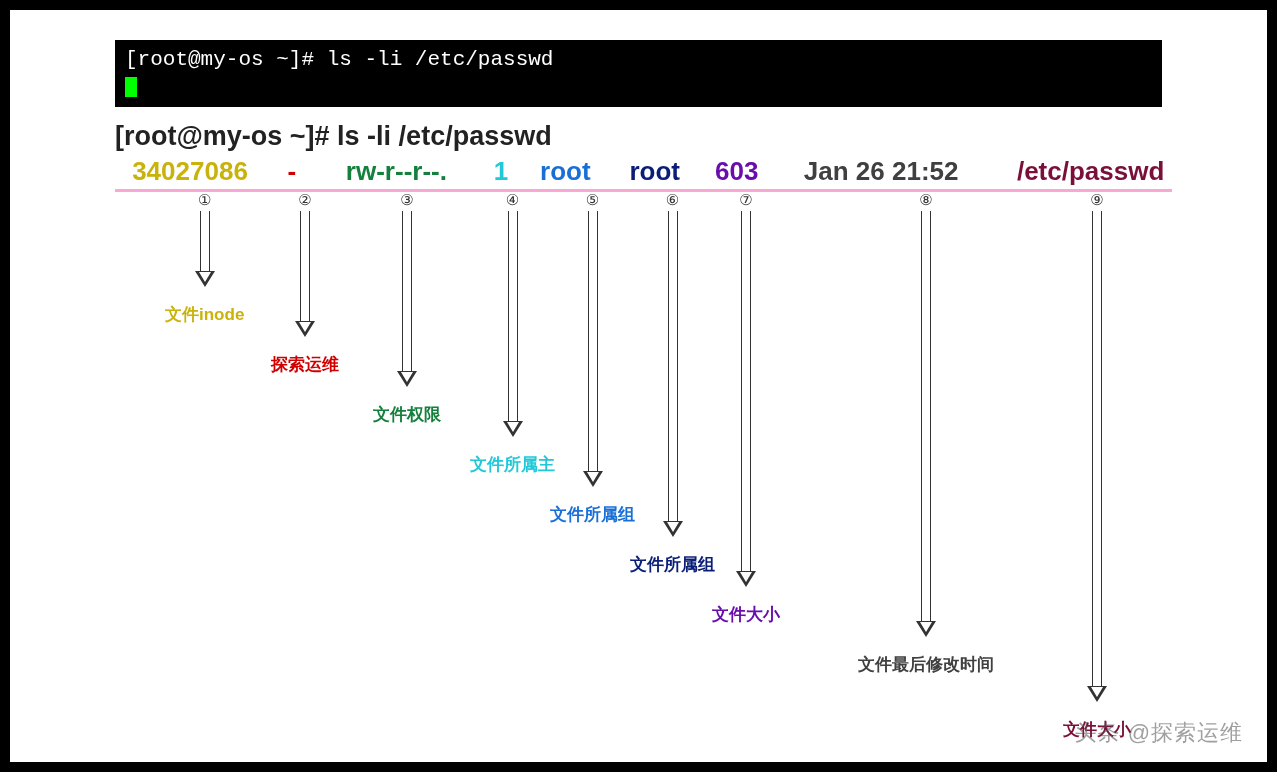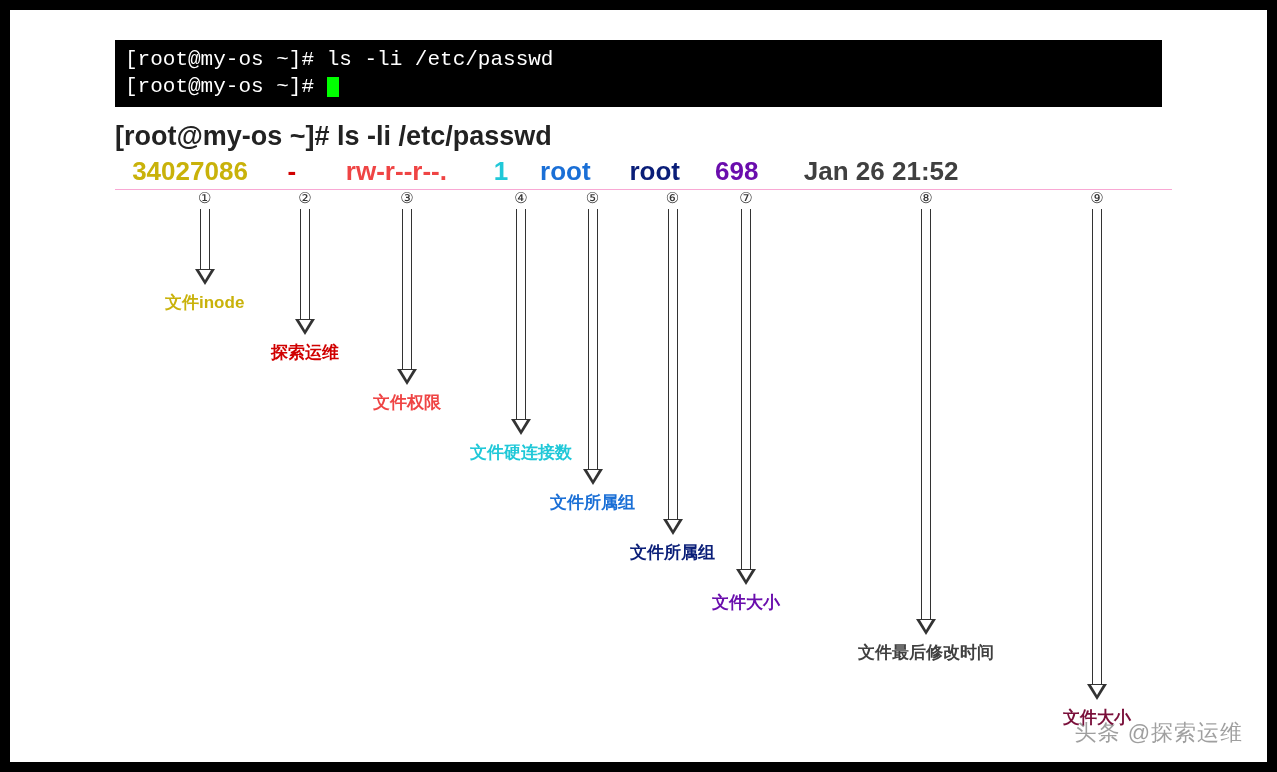--- a/index.html
+++ b/index.html
@@ -38,21 +38,21 @@
     font-family: "Microsoft YaHei", sans-serif;
     font-size: 27px;
     font-weight: 700;
     color: #222;
   }
   .colored-line {
     margin: 4px 95px 0 105px;
     font-size: 26px;
     font-weight: 700;
     font-family: "Microsoft YaHei", Consolas, sans-serif;
-    border-bottom: 1px solid #f9a8d4;
+    border-bottom: 3px solid #f9a8d4;
     padding-bottom: 2px;
     display: flex;
     align-items: baseline;
   }
   .colored-line span {
     display: inline-block;
     text-align: center;
     border-right: 0;
   }
   .fields-row {
@@ -94,74 +94,75 @@
     left: -6px;
     width: 0;
     height: 0;
     border-left: 6px solid transparent;
     border-right: 6px solid transparent;
     border-top: 10px solid #fff;
   }
   .label {
     font-size: 17px;
     font-weight: 700;
-    margin-top: 6px;
+    margin-top: 16px;
     white-space: nowrap;
   }
   .watermark {
     position: absolute;
     right: 24px;
     bottom: 14px;
     font-size: 22px;
     color: rgba(80,80,80,0.55);
     font-weight: 500;
     letter-spacing: 1px;
   }
   
   .c1 { color: #c9b20a; }
   .c2 { color: #d00000; }
-  .c3 { color: #ef4444; }
+  .c3 { color: #15803d; }
   .c4 { color: #20c8d8; }
   .c5 { color: #1a6fd6; }
   .c6 { color: #0a1e78; }
   .c7 { color: #6a0dad; }
   .c8 { color: #404040; }
   .c9 { color: #7a0f3a; }
 </style>
 </head>
 <body>
 
 <div class="outer-frame">
 
   <div class="terminal">
     <div>[root@my-os ~]# ls -li /etc/passwd</div>
     <div>
-      <span>[root@my-os ~]# </span><span class="cursor"></span>
+      <span class="cursor"></span>
     </div>
   </div>
 
   <div class="heading">[root@my-os ~]# ls -li /etc/passwd</div>
 
   <div class="colored-line" id="colored-line">
       <span class="c1" style="min-width: 150px;">34027086</span>
       <span>&nbsp;&nbsp;</span>
       <span class="c2" style="min-width: 25px;">-</span>
       <span>&nbsp;&nbsp;</span>
       <span class="c3" style="min-width: 155px;">rw-r--r--.</span>
       <span>&nbsp;&nbsp;</span>
       <span class="c4" style="min-width: 25px;">1</span>
       <span>&nbsp;&nbsp;</span>
       <span class="c5" style="min-width: 75px;">root</span>
       <span>&nbsp;&nbsp;</span>
       <span class="c6" style="min-width: 75px;">root</span>
       <span>&nbsp;&nbsp;</span>
-      <span class="c7" style="min-width: 60px;">698</span>
+      <span class="c7" style="min-width: 60px;">603</span>
       <span>&nbsp;&nbsp;</span>
       <span class="c8" style="min-width: 200px;">Jan 26 21:52</span>
       <span>&nbsp;&nbsp;</span>
+      <span class="c9" style="min-width: 190px;">/etc/passwd</span>
     </div>
 
   <div class="fields-row" id="fields-row">
       <div class="field" style="left: 50px;">
         <div class="circle-num">①</div>
         <div class="arrow-shaft" style="height: 60px;"></div>
         <div class="arrow-head"></div>
         <div class="label c1">文件inode</div>
       </div>
       <div class="field" style="left: 156px;">
@@ -173,21 +174,21 @@
       <div class="field" style="left: 258px;">
         <div class="circle-num">③</div>
         <div class="arrow-shaft" style="height: 160px;"></div>
         <div class="arrow-head"></div>
         <div class="label c3">文件权限</div>
       </div>
       <div class="field" style="left: 355px;">
         <div class="circle-num">④</div>
         <div class="arrow-shaft" style="height: 210px;"></div>
         <div class="arrow-head"></div>
-        <div class="label c4">文件硬连接数</div>
+        <div class="label c4">文件所属主</div>
       </div>
       <div class="field" style="left: 435px;">
         <div class="circle-num">⑤</div>
         <div class="arrow-shaft" style="height: 260px;"></div>
         <div class="arrow-head"></div>
         <div class="label c5">文件所属组</div>
       </div>
       <div class="field" style="left: 515px;">
         <div class="circle-num">⑥</div>
         <div class="arrow-shaft" style="height: 310px;"></div>

